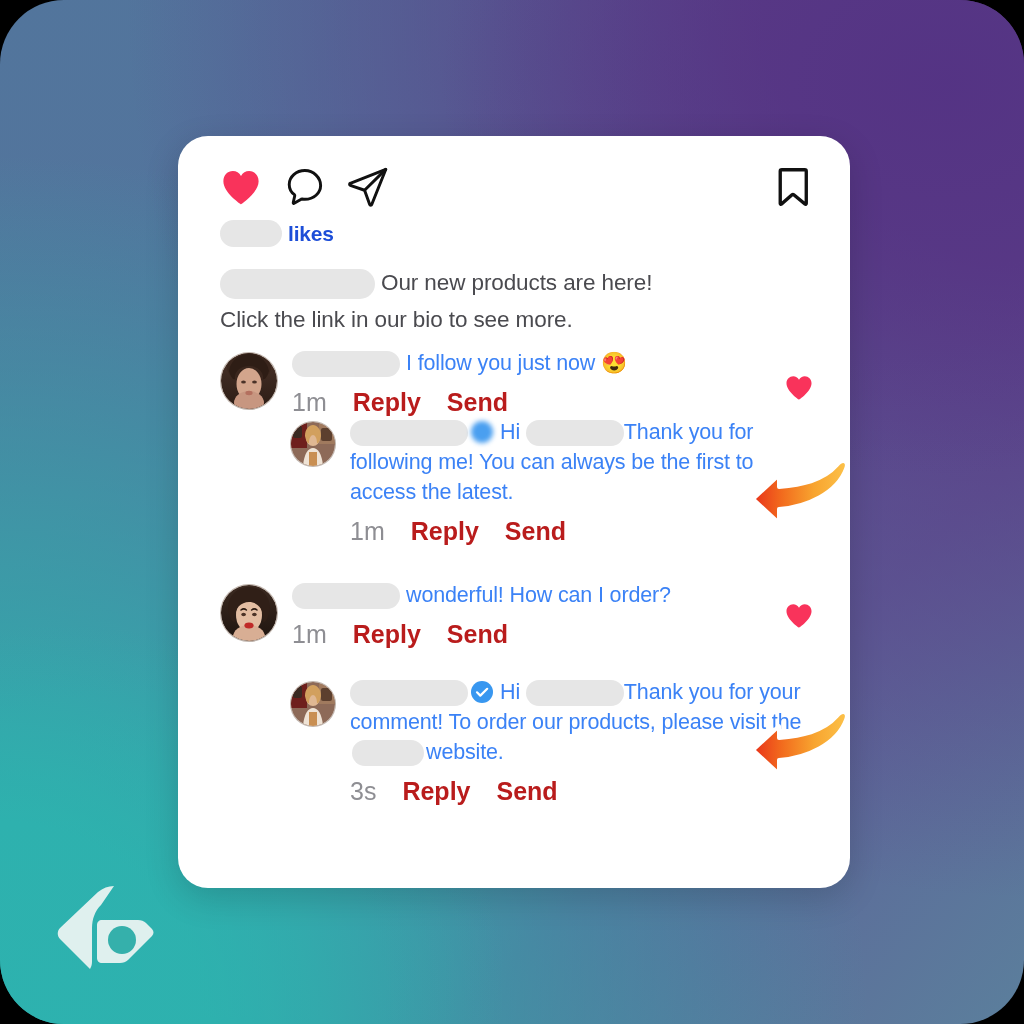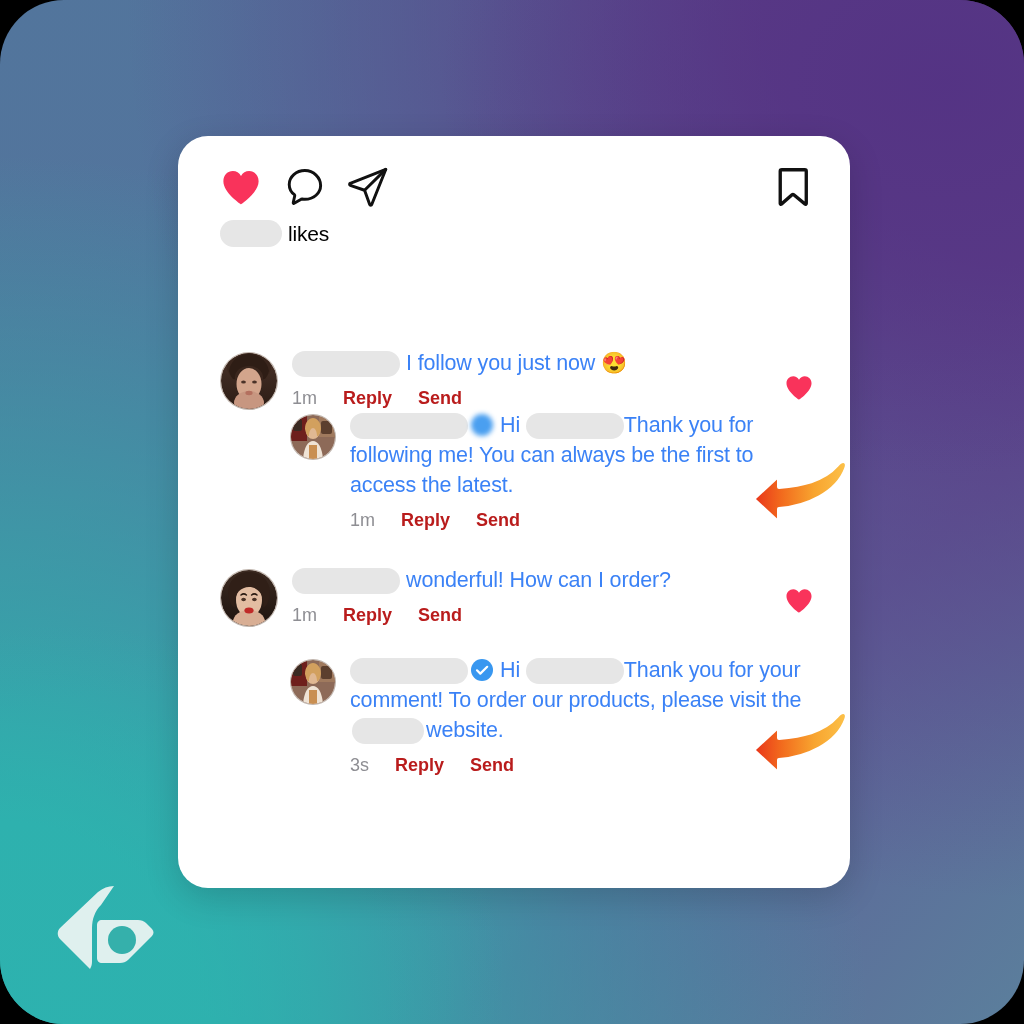--- a/index.html
+++ b/index.html
@@ -78,22 +78,22 @@
   .redact {
     display: inline-block;
     background: #e6e6e6;
     border-radius: 14px;
     vertical-align: middle;
     filter: blur(0.4px);
   }
   .likes-redact { width: 62px; height: 27px; border-radius: 14px; }
   .likes-label {
     font-size: 21px;
-    font-weight: normal;
-    color: #000000;
+    font-weight: bold;
+    color: #1d4ed8;
     letter-spacing: -0.2px;
   }
 
   
   .caption {
     position: absolute;
     left: 42px;
     top: 128px;
     right: 44px;
     font-size: 22.5px;
@@ -143,21 +143,21 @@
   .handle-redact { width: 98px; height: 26px; }
   .site-redact  { width: 72px; height: 26px; margin: 0 2px; }
 
   .emoji { font-size: 21px; }
 
   .meta-row {
     display: flex;
     align-items: flex-start;
     gap: 26px;
     margin-top: 10px;
-    font-size: 18px;
+    font-size: 25px;
   }
   .meta-time { color: #8e8e93; font-weight: normal; }
   .meta-action { color: #b91c1c; font-weight: bold; }
 
   
   .like-heart {
     position: absolute;
     right: 36px;
     line-height: 0;
   }
@@ -228,20 +228,24 @@
           </svg>
         </span>
       </div>
     </div>
 
     <div class="likes-row">
       <span class="redact likes-redact"></span>
       <span class="likes-label">likes</span>
     </div>
 
+    <div class="caption">
+      <span class="redact caption-redact"></span><span>Our new products are here!</span><br>
+      <span>Click the link in our bio to see more.</span>
+    </div>
 
     <div class="comments">
 
       <div class="comment" style="margin-top:0;">
         <div class="avatar lg">
           <svg viewBox="0 0 56 56">
             <defs>
               <clipPath id="c1">
                   <circle cx="28" cy="28" r="28"></circle>
                 </clipPath>

